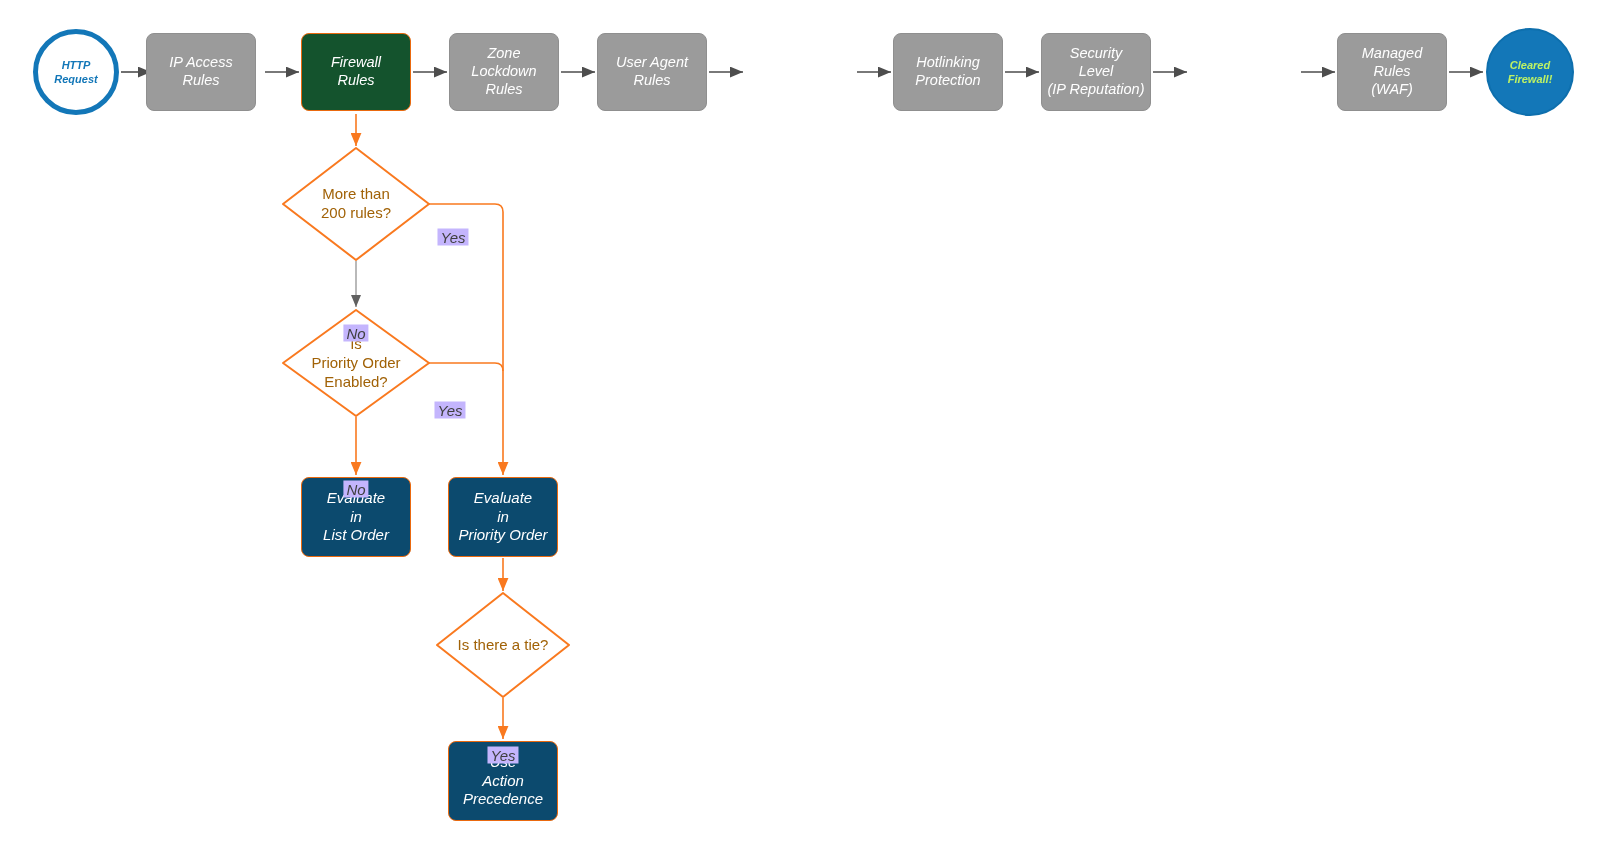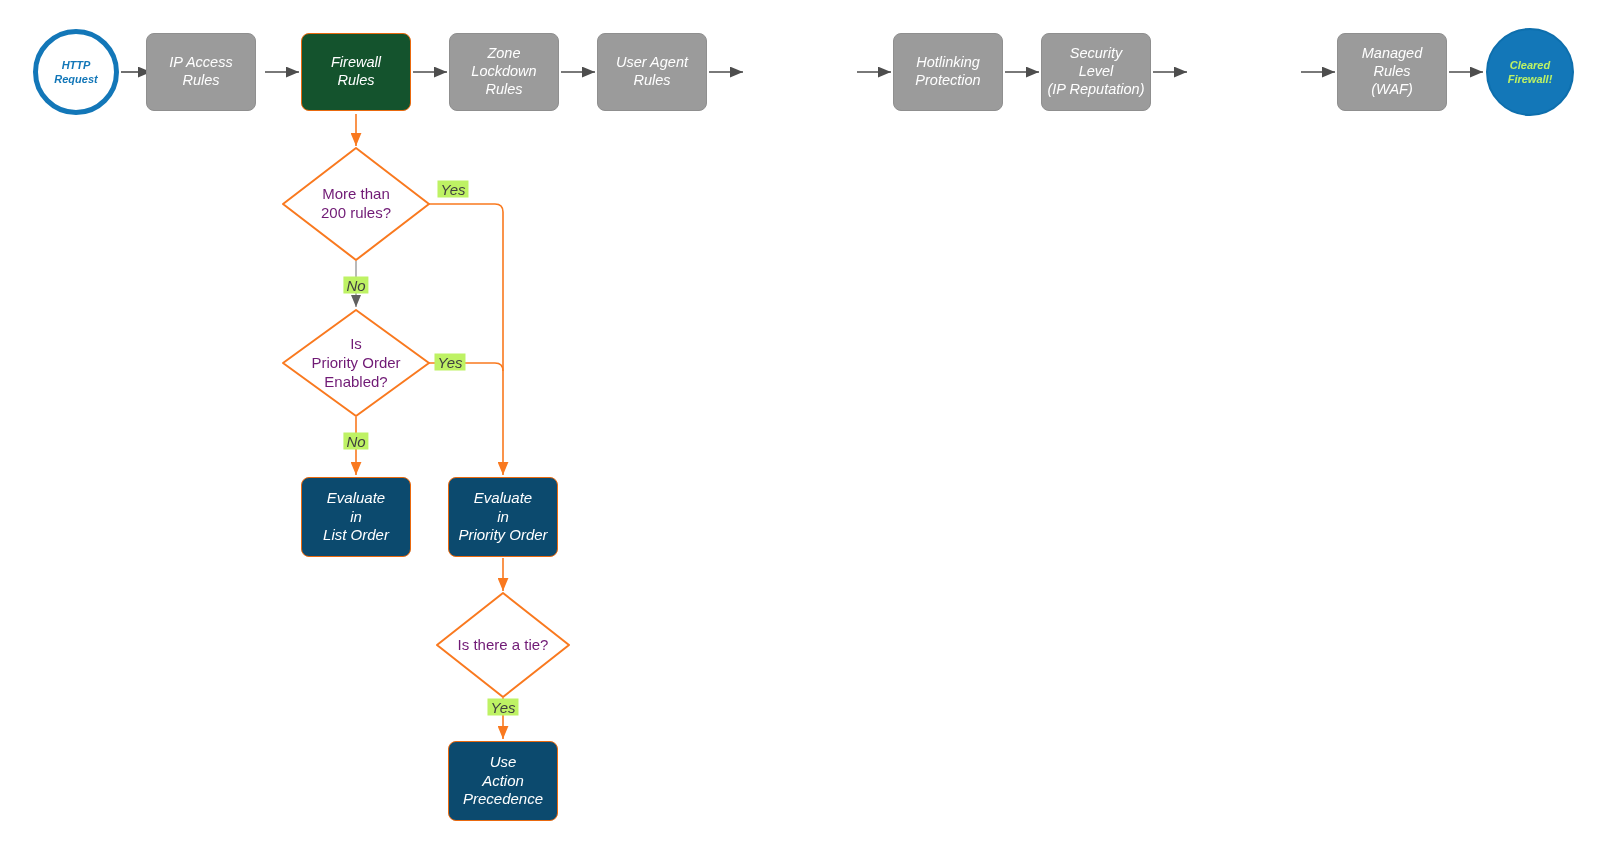--- a/index.html
+++ b/index.html
@@ -65,34 +65,35 @@
     background: #0c4a6e;
     border: 1px solid #EA690E;
     color: #ffffff;
     font-style: italic;
     font-size: 15px;
     line-height: 1.26;
   }
   .decision-label {
     position: absolute;
     transform: translate(-50%, -50%);
-    color: #701a75;
+    color: #a16207;
     font-size: 15px;
     line-height: 1.28;
     text-align: center;
     white-space: pre-line;
   }
   .edge-label {
     position: absolute;
     transform: translate(-50%, -50%);
     color: #3F3F3F;
     font-style: italic;
     font-size: 15px;
-    background: #bef264;
+    background: #c4b5fd;
     padding: 0 3px;
+    margin-top: 48px;
   }
 </style>
 </head>
 <body>
 
 <div class="canvas">
 
   <svg class="connectors" viewBox="0 0 1600 858" xmlns="http://www.w3.org/2000/svg">
     <defs>
       <marker id="mDark" viewBox="0 0 12 10" markerWidth="13" markerHeight="11" refX="12" refY="5" orient="auto" markerUnits="userSpaceOnUse">

